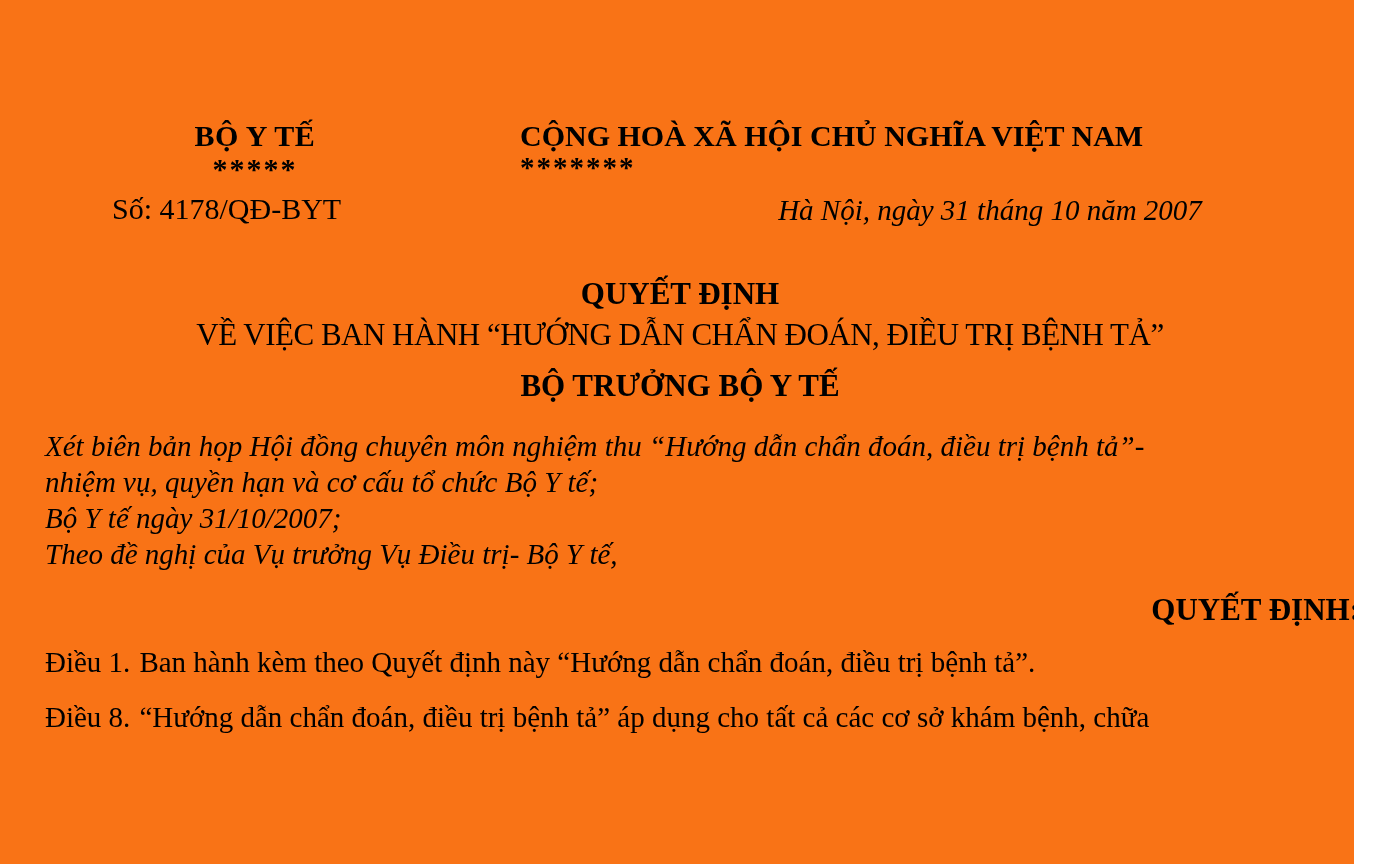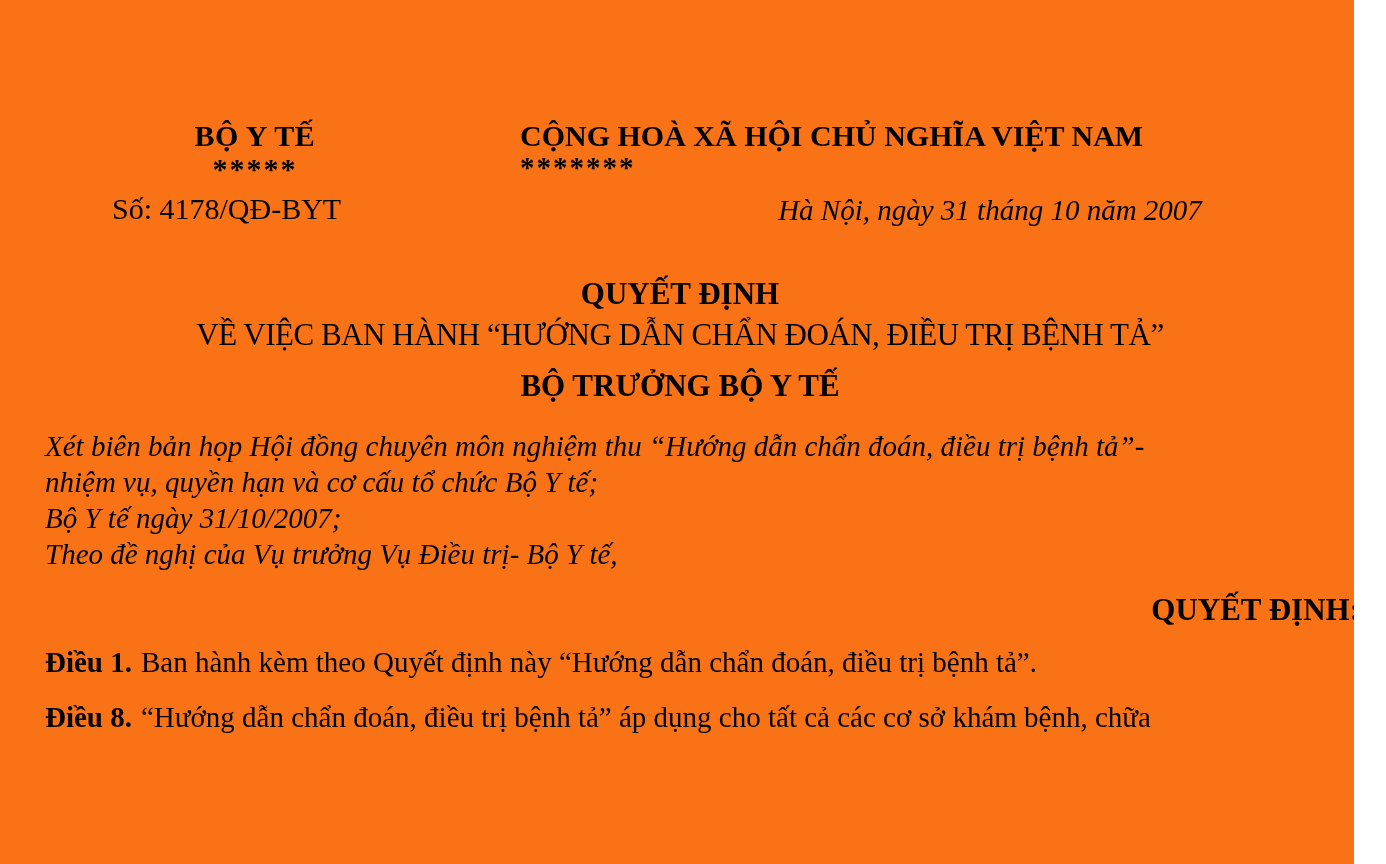--- a/index.html
+++ b/index.html
@@ -117,21 +117,21 @@
     font-weight: bold;
     line-height: 40px;
   }
   .article {
     margin: 14px 0 0 45px;
     font-size: 29px;
     line-height: 37px;
     white-space: nowrap;
   }
   .article + .article { margin-top: 18px; }
-  .article-label { font-weight: bold; margin-right: 9px; margin-top: 42px; }
+  .article-label { font-weight: normal; margin-right: 9px; margin-top: 42px; }
   .article-cont { display: block; white-space: nowrap; }
 </style>
 </head>
 <body>
 
 <div class="page">
 
   <div class="header">
     <div class="header-left">
       <div class="org-name">BỘ Y TẾ</div>

